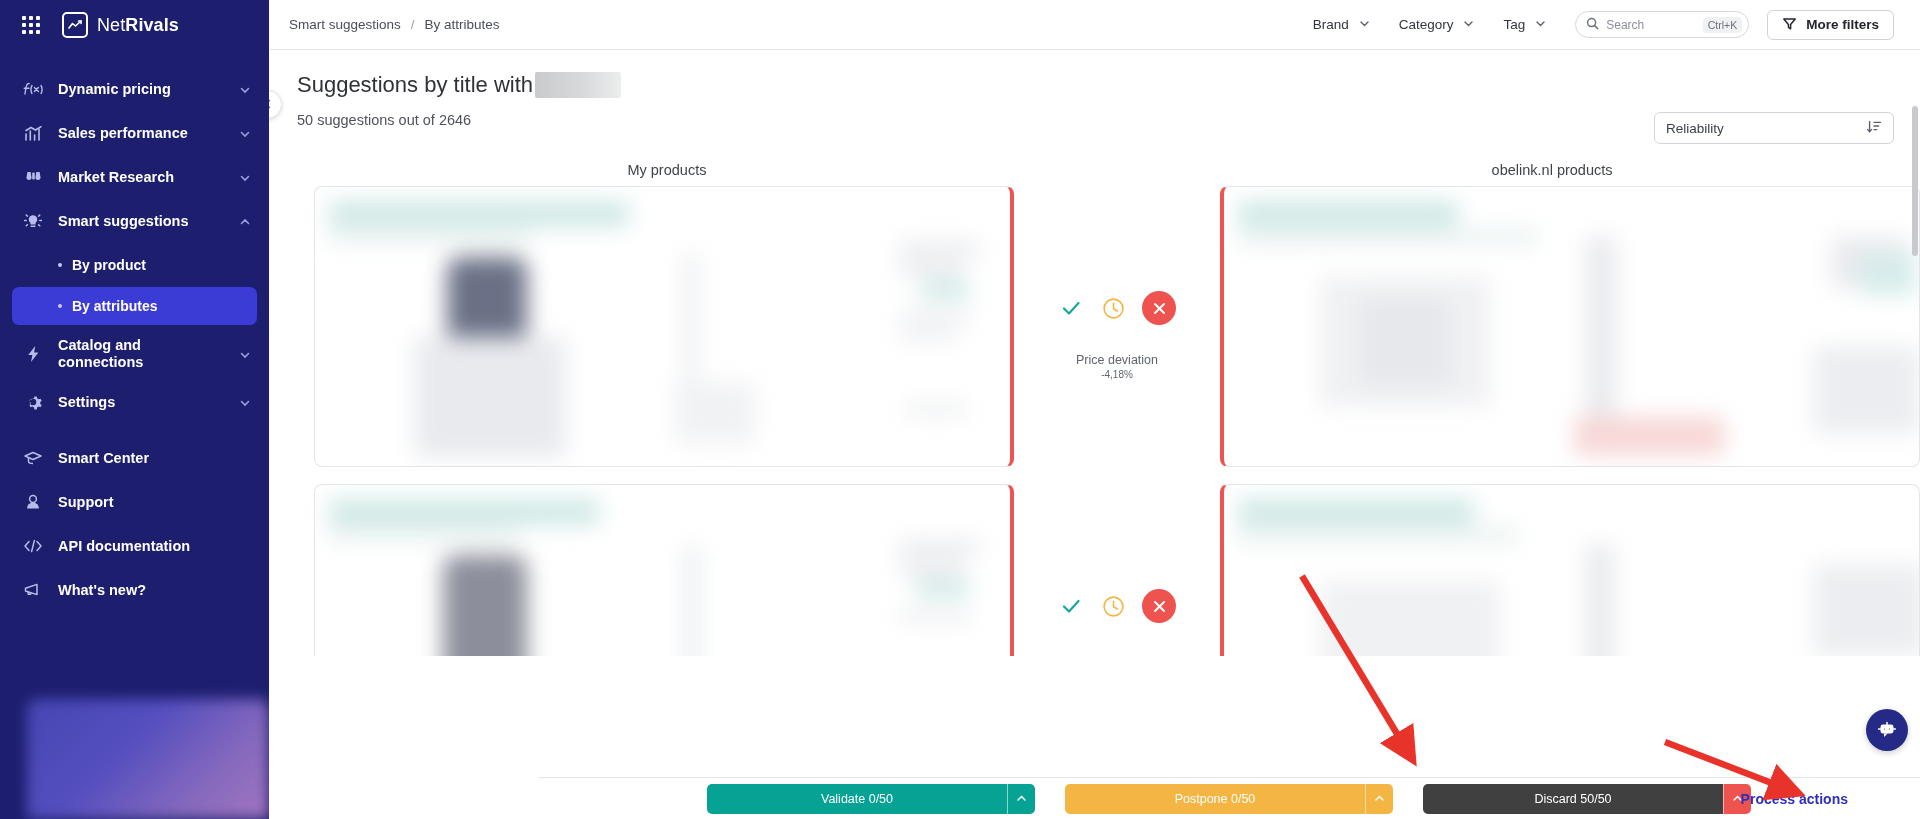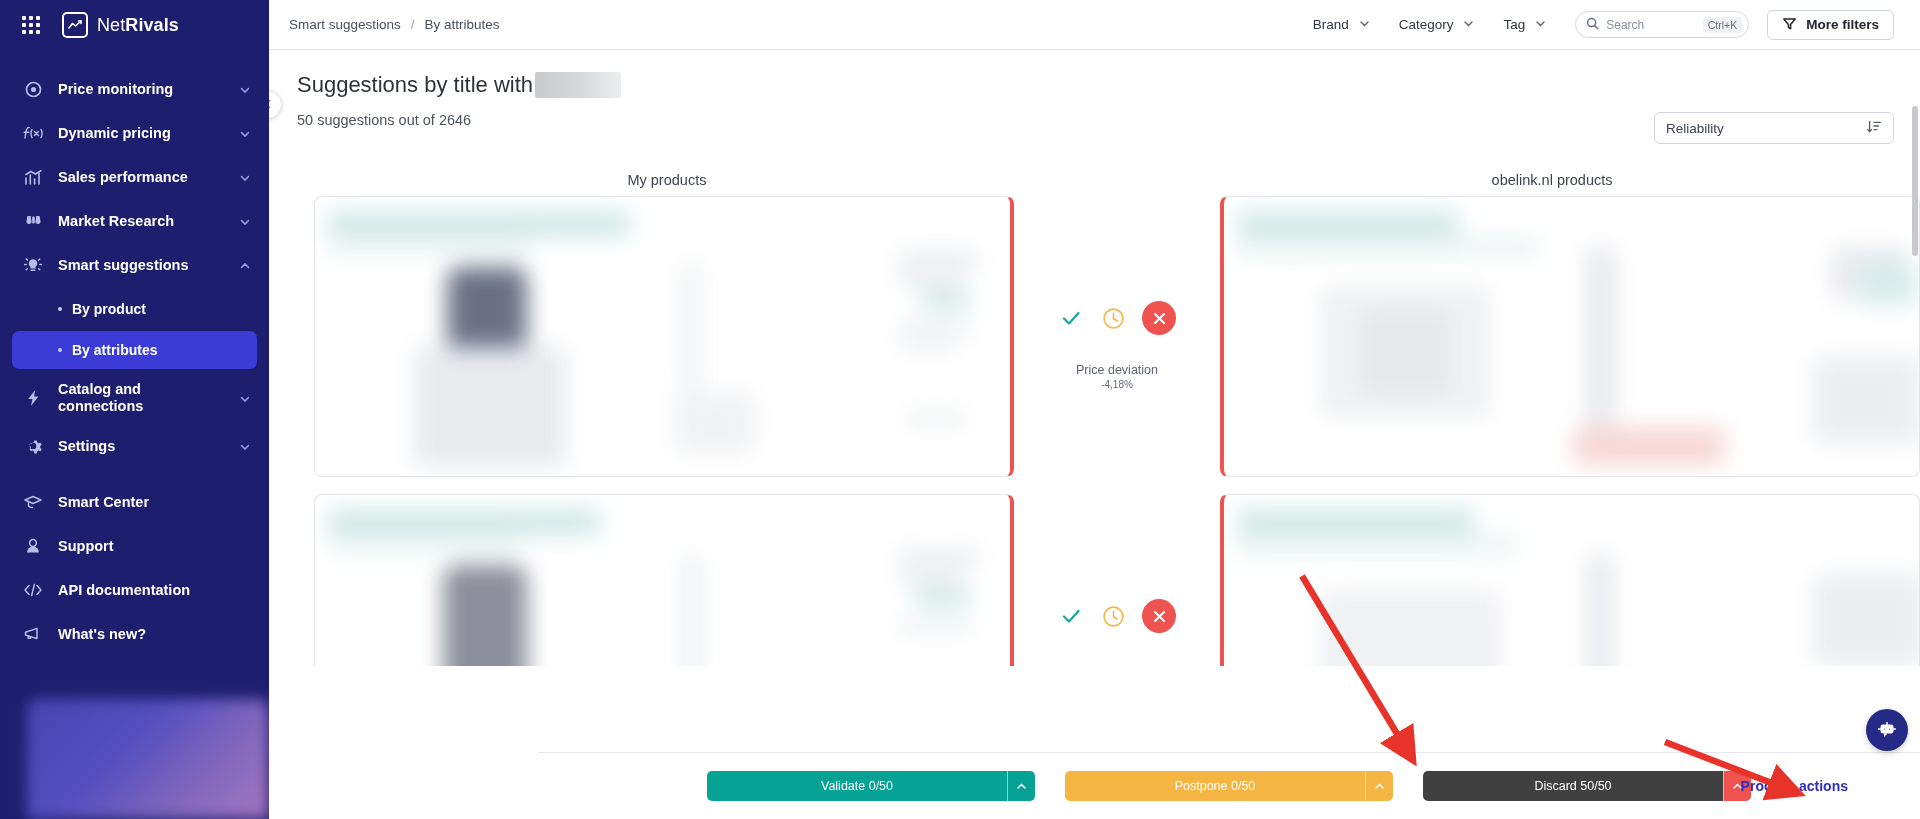--- a/index.html
+++ b/index.html
@@ -104,21 +104,21 @@
   .sub-row { display: flex; align-items: flex-start; margin-top: 14px; }
   .sub-count { font-size: 14.5px; color: #4e535c; }
   .sort-select {
     margin-left: auto; width: 240px; height: 32px;
     border: 1px solid #d2d5db; border-radius: 6px; background: #fff;
     display: flex; align-items: center; padding: 0 11px;
     font-size: 13.5px; color: #3c4149; cursor: pointer;
   }
   .sort-select .sort-ico { margin-left: auto; color: #5b6069; }
 
-  .col-heads { display: flex; margin-top: 28px; font-size: 14.5px; color: #3f444c; justify-content: flex-end; }
+  .col-heads { display: flex; margin-top: 18px; font-size: 14.5px; color: #3f444c; justify-content: flex-end; }
   .col-heads .ch { text-align: center; }
   .ch.left  { width: 700px; margin-left: 28px; }
   .ch.mid   { width: 206px; }
   .ch.right { width: 700px; }
 
   .cards-scroll { position: relative; margin-top: 8px; height: 470px; overflow: hidden; }
   .card-row { display: flex; align-items: flex-start; padding: 0 0 0 28px; margin-bottom: 17px; justify-content: flex-end; }
   .pcard {
     width: 700px; height: 281px; background: #fff;
     border: 1px solid #e3e5e9; border-radius: 8px;
@@ -133,21 +133,21 @@
   .act-row { display: flex; align-items: center; gap: 17px; }
   .act { cursor: pointer; display: flex; align-items: center; justify-content: center; }
   .act.check { color: #16a79b; width: 26px; height: 26px; }
   .act.clock { color: #f5b543; width: 24px; height: 24px; }
   .act.cross { width: 34px; height: 34px; border-radius: 50%; background: #ef5350; color: #fff; }
   .dev-label { margin-top: 27px; font-size: 12.5px; color: #60656e; text-align: center; line-height: 1.35; }
   .dev-value { font-size: 10px; color: #60656e; text-align: center; }
 
   
   .bottombar {
-    position: absolute; left: 269px; right: 0; bottom: 0; height: 67px;
+    position: absolute; left: 269px; right: 0; bottom: 0; height: 42px;
     background: #fff; border-top: 1px solid #e4e6ea;
     display: flex; align-items: center; justify-content: center; gap: 30px; z-index: 20;
   }
   .split-btn { display: flex; height: 30px; border-radius: 5px; overflow: hidden; cursor: pointer; }
   .split-btn .main-part { display: flex; align-items: center; justify-content: center; color: #fff; font-size: 12.5px; }
   .split-btn .arrow-part { width: 28px; display: flex; align-items: center; justify-content: center; color: #fff; border-left: 1px solid rgba(255,255,255,.55); }
   .btn-validate .main-part { width: 300px; background: #06a293; }
   .btn-validate .arrow-part { background: #06a293; }
   .btn-postpone .main-part { width: 300px; background: #f5b543; }
   .btn-postpone .arrow-part { background: #f5b543; }
@@ -195,34 +195,20 @@
               <path d="M1 8 L4.5 3.5 L7.5 6 L13 1"></path>
               <path d="M10.5 1 H13 V3.5"></path>
             </svg>
         </div>
         <div class="brand-text"><span>Net</span><b>Rivals</b></div>
       </div>
     </div>
 
     <nav class="nav">
 
-      <div class="nav-item">
-        <span class="ico">
-          <svg width="17" height="17" viewBox="0 0 17 17" fill="none" stroke="currentColor" stroke-width="1.7">
-              <circle cx="8.5" cy="8.5" r="7"></circle>
-              <circle cx="8.5" cy="8.5" r="2.6" fill="currentColor" stroke="none"></circle>
-            </svg>
-        </span>
-        <span class="lbl">Price monitoring</span>
-        <span class="chev">
-          <svg width="12" height="12" viewBox="0 0 12 12" fill="none" stroke="currentColor" stroke-width="1.6" stroke-linecap="round">
-              <path d="M2.5 4.5 L6 8 L9.5 4.5"></path>
-            </svg>
-        </span>
-      </div>
 
       <div class="nav-item">
         <span class="ico">
           <svg width="20" height="17" viewBox="0 0 20 17" fill="none" stroke="currentColor" stroke-width="1.4" stroke-linecap="round">
               <path d="M2 13 C2 13 3 5 4.2 3.4 C5 2.3 6.2 2.6 6.2 2.6"></path>
               <path d="M1.2 7.2 H6"></path>
               <path d="M9 4.5 C7.6 6.6 7.6 10.4 9 12.5"></path>
               <path d="M18 4.5 C19.4 6.6 19.4 10.4 18 12.5"></path>
               <path d="M11.4 6.6 L15.4 10.6 M15.4 6.6 L11.4 10.6"></path>
             </svg>

